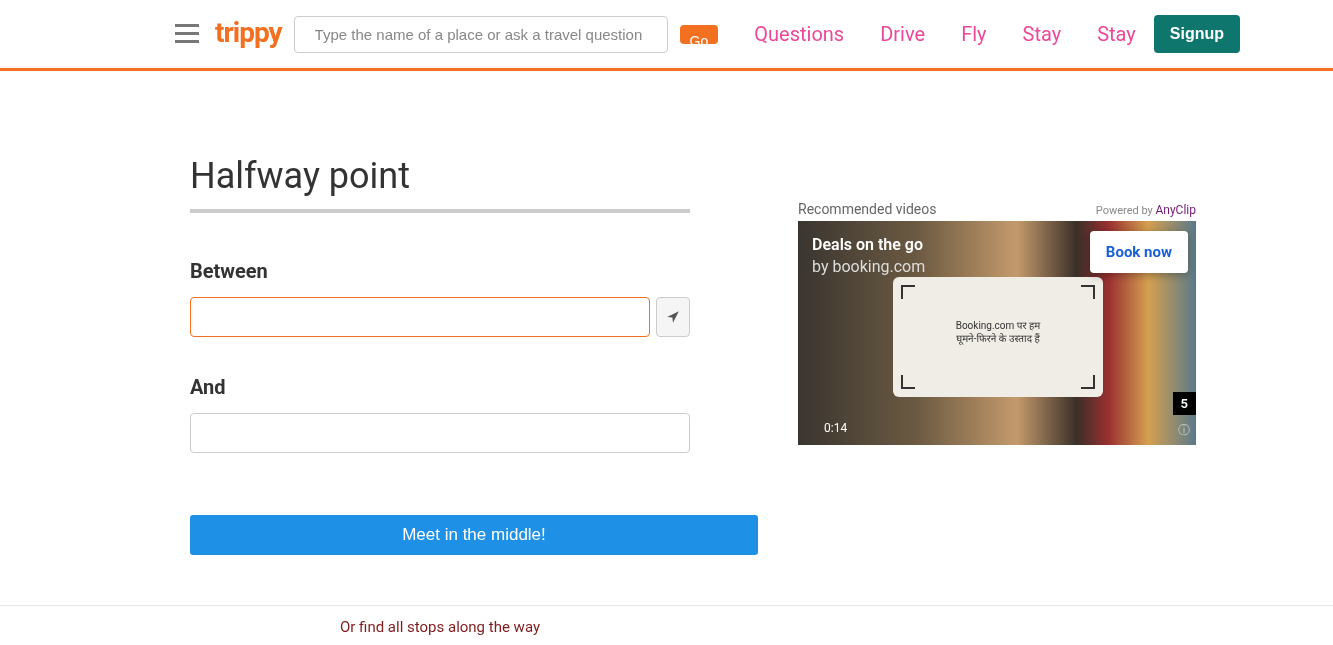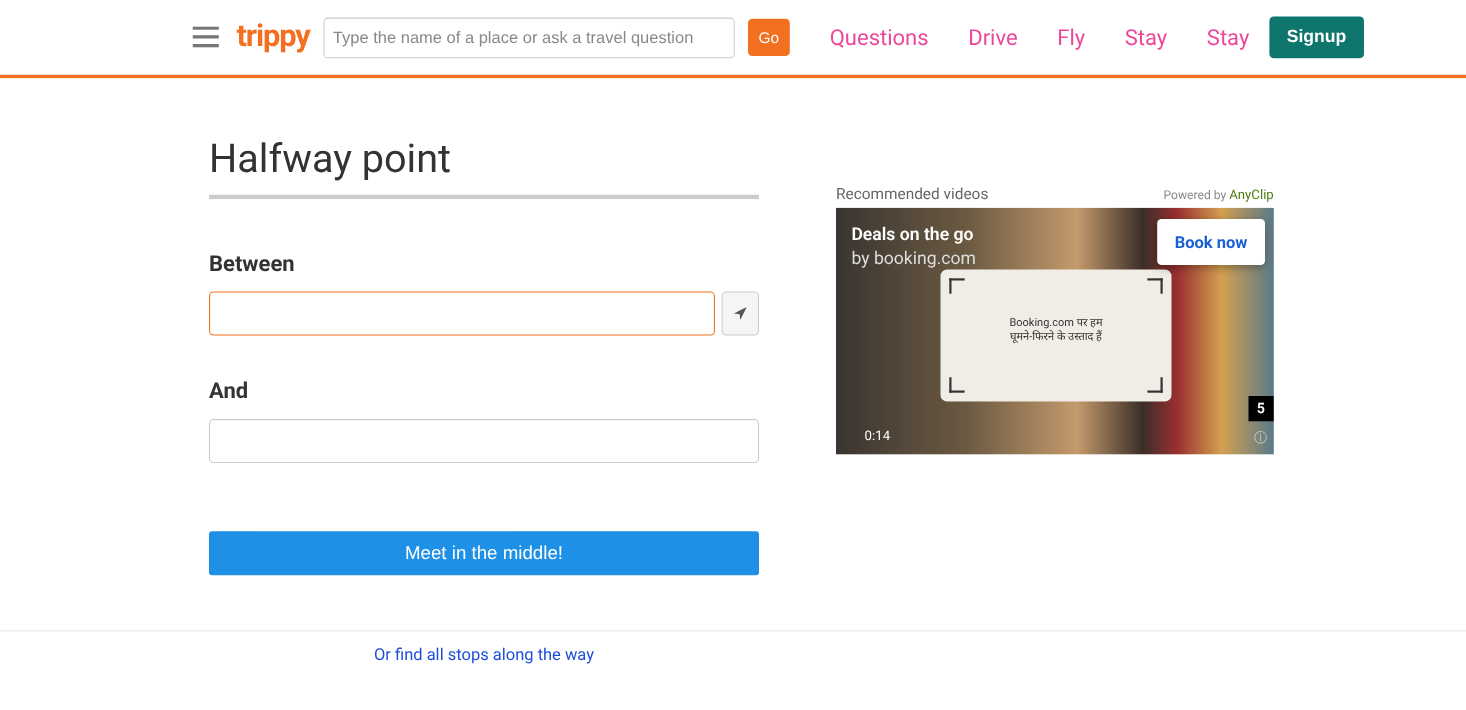--- a/index.html
+++ b/index.html
@@ -31,35 +31,35 @@
       margin-right: 12px;
       cursor: pointer;
       position: relative;
       top: -2px;
     }
     .search-input {
       flex: 0 0 374px;
       height: 37px;
       border: 1px solid #ccc;
       border-radius: 4px;
-      padding: 0 8px;
+      padding: 0 20px;
       font-size: 15px;
       color: #666;
     }
     .search-input::placeholder { color: #888; }
     .go-btn {
       background: #f37021;
       color: #fff;
       border: none;
       border-radius: 4px;
       padding: 8px 10px;
       margin-left: 12px;
       font-size: 14px;
       cursor: pointer;
-      height: 34px;
+      height: 19px;
     }
     .nav-spacer { flex: 1; }
     .nav-link {
       margin-left: 36px;
       font-size: 20px;
       color: #ec4899;
       cursor: pointer;
     }
     .signup-btn {
       background: #0f766e;
@@ -75,22 +75,22 @@
     .orange-bar {
       height: 3px;
       background: #f37021;
       width: 100%;
     }
 
     .content {
       display: flex;
       max-width: 1333px;
       padding-left: 190px;
-      padding-top: 52px;
-      gap: 70px;
+      padding-top: 84px;
+      gap: 108px;
     }
     .left-col {
       width: 500px;
     }
     .page-title {
       font-size: 36px;
       font-weight: 400;
       color: #333;
       margin-bottom: 12px;
     }
@@ -127,21 +127,21 @@
       border: 1px solid #ccc;
       border-radius: 4px;
       background: #f5f5f5;
       margin-left: 6px;
       cursor: pointer;
       display: flex;
       align-items: center;
       justify-content: center;
     }
     .submit-btn {
-      width: 500px;
+      width: 568px;
       height: 40px;
       background: #1e90e6;
       color: #fff;
       border: none;
       border-radius: 3px;
       font-size: 17px;
       cursor: pointer;
       margin-top: 24px;
     }
 
@@ -150,21 +150,21 @@
       margin-top: 46px;
     }
     .video-header {
       display: flex;
       justify-content: space-between;
       align-items: baseline;
       margin-bottom: 4px;
     }
     .rec-label { font-size: 14px; color: #666; }
     .powered { font-size: 11px; color: #888; }
-    .powered-brand { color: #4d7c0f; font-size: 12px; }
+    .powered-brand { color: #701a75; font-size: 12px; }
     .video-player {
       width: 398px;
       height: 224px;
       background: linear-gradient(to right, #3a3530 0%, #6b5a42 30%, #c49a6c 55%, #3a2f28 70%, #9a3030 78%, #d4a050 88%, #5a7a8a 100%);
       position: relative;
       overflow: hidden;
     }
     .video-overlay-card {
       position: absolute;
       top: 56px;
@@ -242,21 +242,21 @@
     }
 
     .bottom-divider {
       border-top: 1px solid #e5e5e5;
       margin-top: 50px;
       width: 100%;
     }
     .find-stops {
       text-align: center;
       margin-top: 12px;
-      color: #1d4ed8;
+      color: #7f1d1d;
       font-size: 15px;
       width: 880px;
     }
   </style>
 </head>
 <body>
 
 <div class="header">
   <div class="header-inner">
     <div class="menu-icon">

